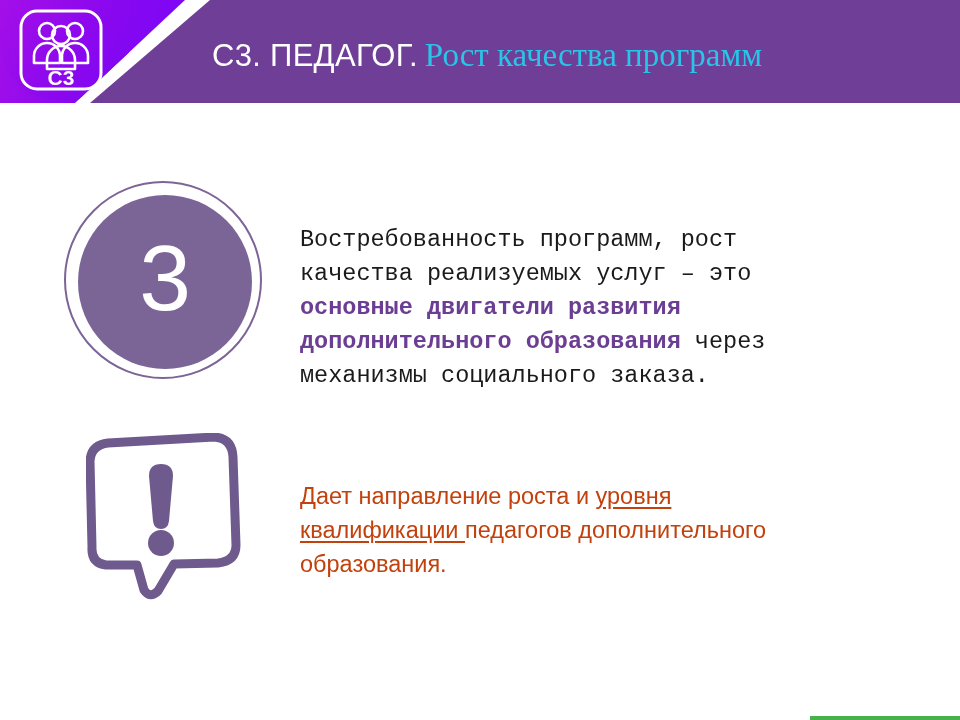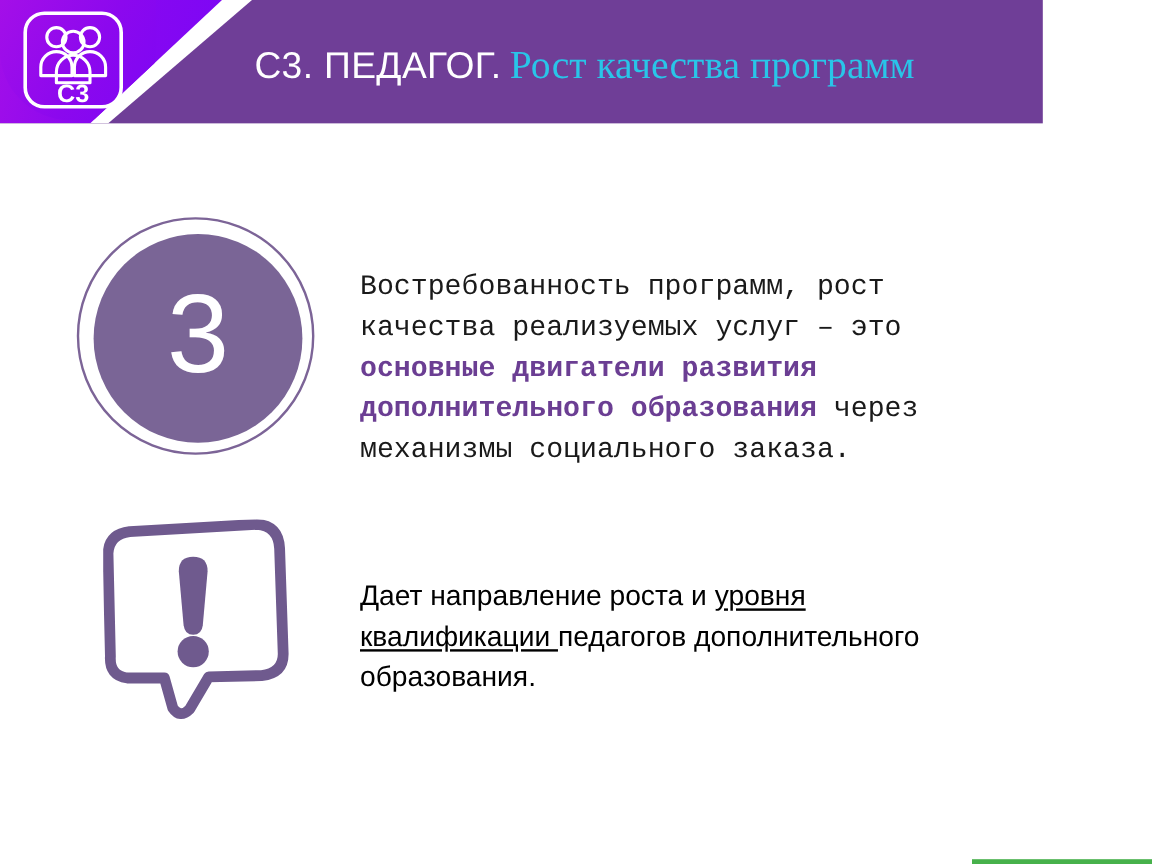--- a/index.html
+++ b/index.html
@@ -13,21 +13,21 @@
     position: relative;
     overflow: hidden;
     font-family: "Liberation Sans", sans-serif;
   }
 
   
   .header-band {
     position: absolute;
     left: 0;
     top: 0;
-    width: 869px;
+    width: 960px;
     height: 103px;
     background: #6F3E97;
   }
   .header-diagonal-white {
     position: absolute;
     left: 0;
     top: 0;
     width: 260px;
     height: 103px;
     background: #ffffff;
@@ -158,21 +158,21 @@
 
   
   .para-two {
     position: absolute;
     left: 300px;
     top: 352px;
     width: 470px;
     font-family: "Liberation Sans", sans-serif;
     font-size: 23.5px;
     line-height: 34px;
-    color: #000000;
+    color: #c2410c;
   }
   .underline-run {
     text-decoration: underline;
     text-underline-offset: 3px;
   }
 
   
   .bottom-accent {
     position: absolute;
     left: 0;

